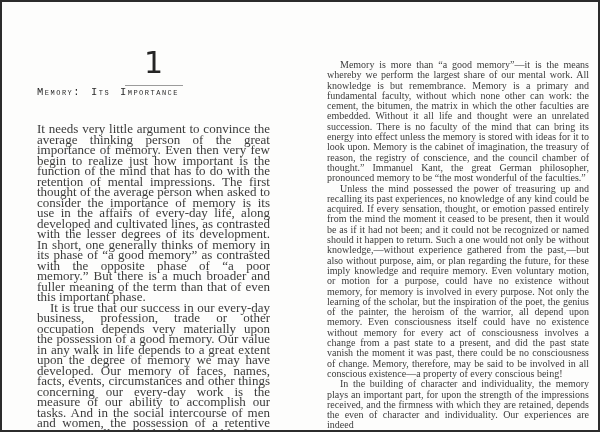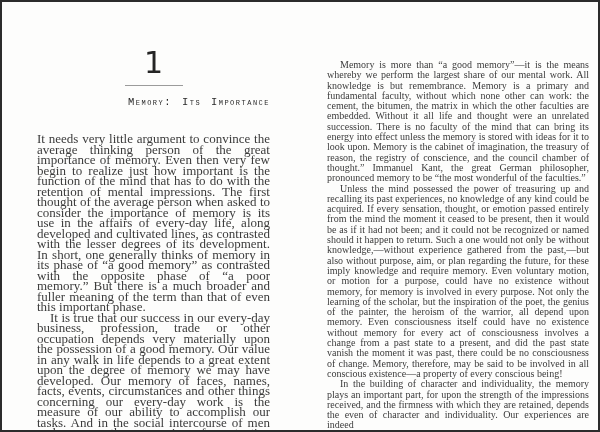--- a/index.html
+++ b/index.html
@@ -30,22 +30,21 @@
     line-height: 30px;
     color: #242424;
   }
   .chapter-rule {
     width: 58px;
     height: 0;
     border-top: 1px solid #9b9b9b;
     margin: 7px auto 0 auto;
   }
   .chapter-title {
-    margin-top: 10px;
-    text-align: right;
+    text-align: left;
     font-family: "Liberation Mono", monospace;
     font-variant: small-caps;
     font-size: 10.5px;
     letter-spacing: 1.5px;
     word-spacing: 2px;
     color: #2a2a2a;
     white-space: nowrap;
   }
 
   .body-text {

